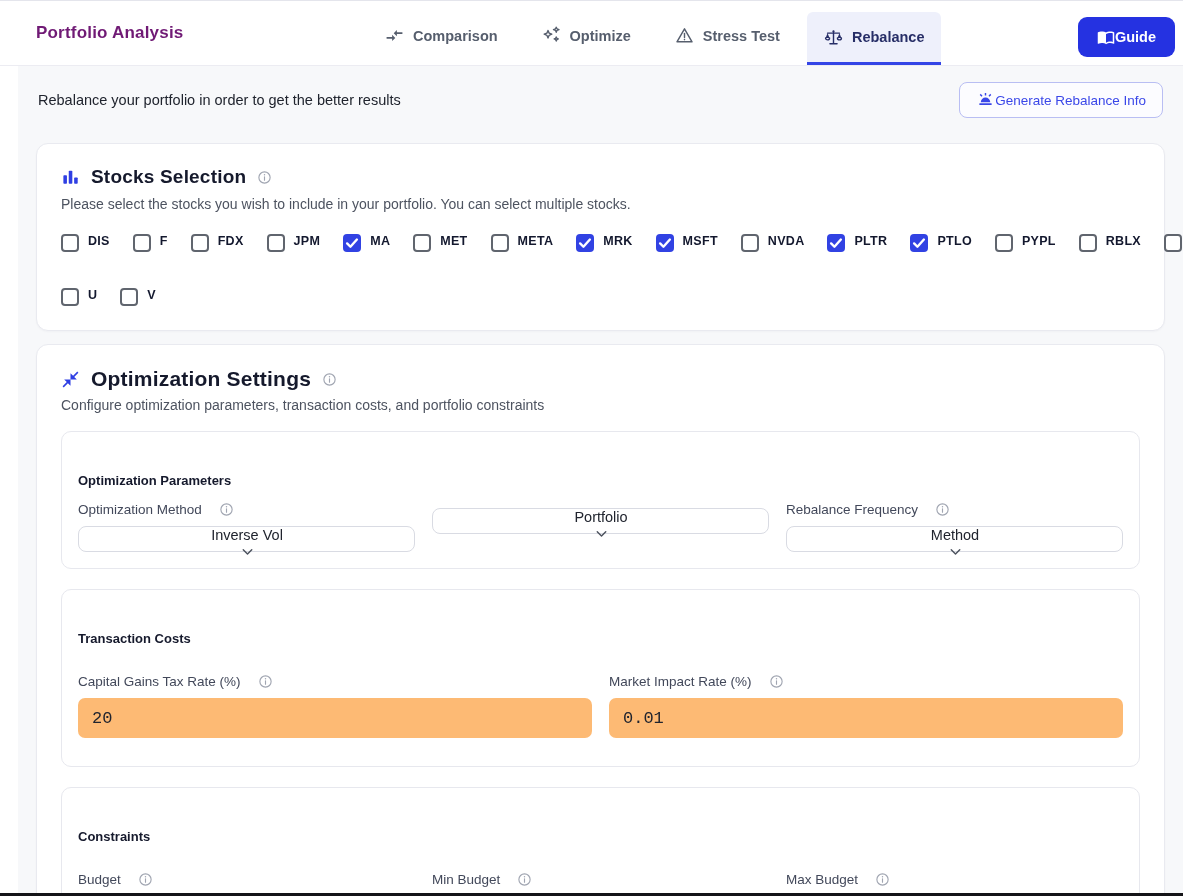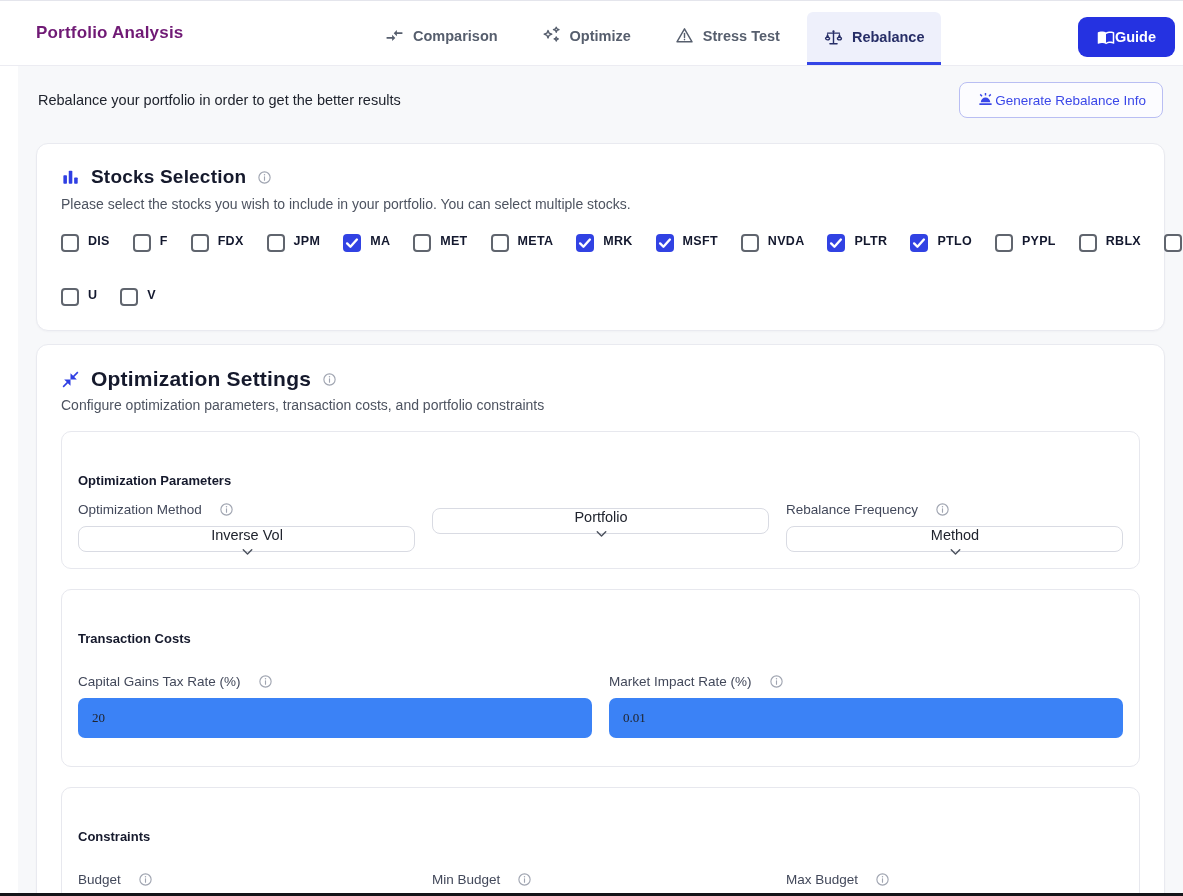--- a/index.html
+++ b/index.html
@@ -62,21 +62,21 @@
   .cols-3 { grid-template-columns:repeat(3,1fr); }
   .cols-2 { grid-template-columns:repeat(2,1fr); }
   .field-label { display:flex; align-items:center; gap:17px; font-size:13.5px; color:#41465
 
 2; height:18px; color:#42485a; }
   .select { margin-top:8px; height:26px; border:1px solid #d9dbe3; border-radius:8px; background:#fff;
     display:flex; align-items:center; justify-content:space-between; padding:0 12px 0 13px;
     font-size:14.5px; color:#20242e; cursor:pointer;flex-direction:column; }
   .chev { width:17px; height:17px; }
   .txt-input { margin-top:8px; height:40px; width:100%; border:none; border-radius:7px;
-    background:#3b82f6; padding:0 14px; font-size:13px; color:#20242e; font-family:Liberation Serif, serif; outline:none; }
+    background:#fdba74; padding:0 14px; font-size:17px; color:#20242e; font-family:Liberation Mono, monospace; outline:none; }
 
   .bottom-edge { position:absolute; left:0; bottom:0; width:1183px; height:3px; background:#141418; z-index:50; }
 </style>
 </head>
 <body>
 
 <div class="topbar">
   <div class="topbar-inner">
     <div class="page-title">Portfolio Analysis</div>
 

